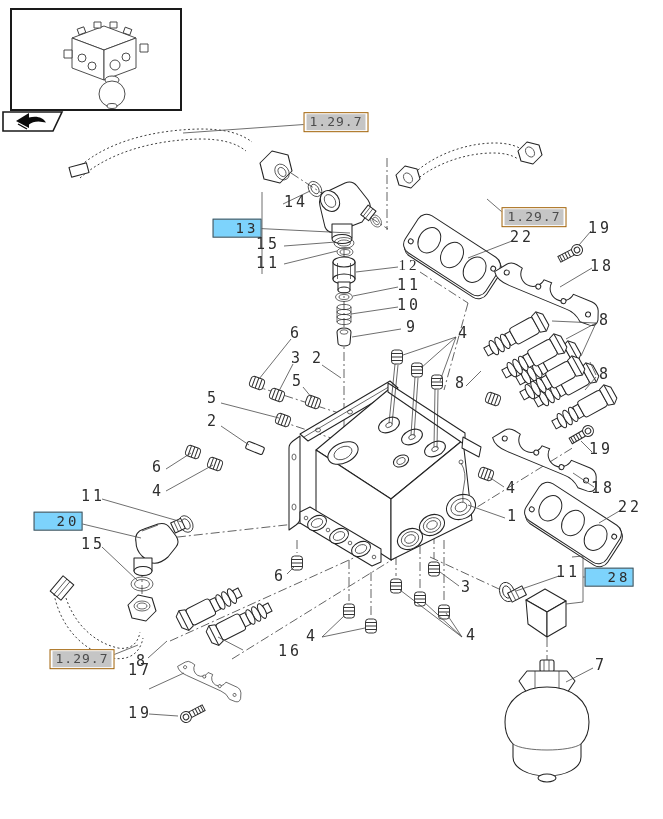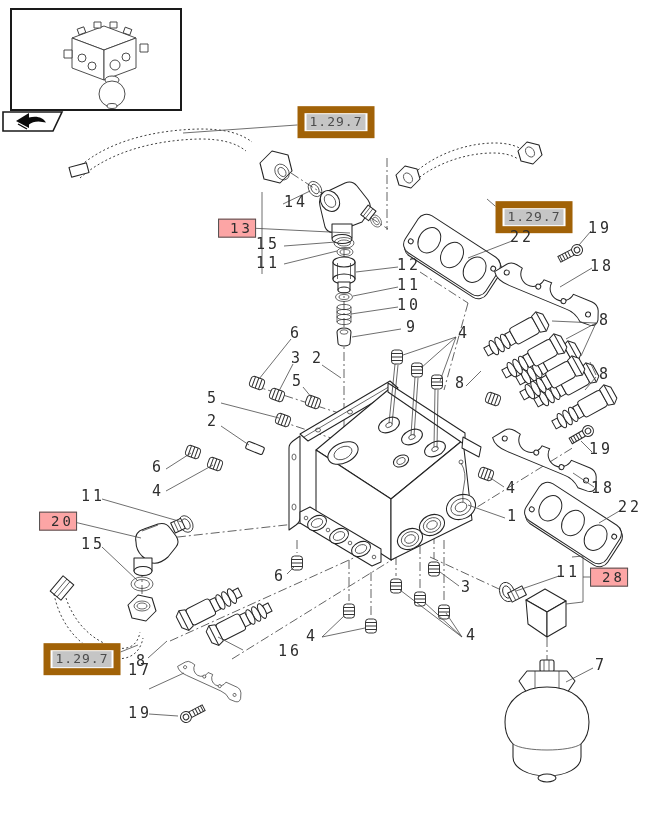--- a/index.html
+++ b/index.html
@@ -13,22 +13,22 @@
   .dd{fill:none;stroke:#3c3c3c;stroke-width:0.8;stroke-dasharray:9 3 2 3;}
   .dot{fill:none;stroke:#2a2a2a;stroke-width:0.9;stroke-dasharray:2 2.4;}
   .blk{fill:#0a0a0a;stroke:none;}
   
   .inset{position:absolute;left:10px;top:8px;width:172px;height:103px;border:2px solid #1a1a1a;
          background:#fff;box-sizing:border-box;z-index:3;}
   
   #labels-layer{position:absolute;left:0;top:0;width:663px;height:819px;z-index:5;pointer-events:none;}
   .callout{position:absolute;transform:translate(-50%,-50%);font-size:15px;letter-spacing:3px;
            color:#2e2e2e;white-space:nowrap;line-height:1.05;pointer-events:auto;}
-  .callout.boxed{border:1px solid #4e4e4e;background:#fca5a5;padding:1px 2px 1px 11px;font-size:14px;}
-  .callout.ref{border:7px solid #a16207;background:#fff;padding:1px 2px;font-size:13px;letter-spacing:1px;}
+  .callout.boxed{border:1px solid #4e4e4e;background:#7dd3fc;padding:1px 2px 1px 22px;font-size:14px;}
+  .callout.ref{border:1px solid #a16207;background:#fff;padding:1px 2px;font-size:13px;letter-spacing:1px;}
   .callout.ref .inner{display:block;background:#c5c5c5;color:#4c4c4c;padding:1px 3px;}
 </style>
 </head>
 <body>
 
 <div class="page">
 
   <div class="inset">
     <svg width="168" height="99" viewBox="0 0 168 99">
       <g fill="#fff" stroke="#3a3a3a" stroke-width="0.9" stroke-linejoin="round">
@@ -405,21 +405,21 @@
       </div>
       <div class="callout ref" style="left: 82px; top: 659px;">
         <span class="inner">1.29.7</span>
       </div>
       <div class="callout boxed" style="left: 237px; top: 228px;">13</div>
       <div class="callout boxed" style="left: 58px; top: 521px;">20</div>
       <div class="callout boxed" style="left: 609px; top: 577px;">28</div>
       <div class="callout " style="left: 273px; top: 203px; padding-left: 46px;">14</div>
       <div class="callout " style="left: 268px; top: 245px;">15</div>
       <div class="callout " style="left: 268px; top: 264px;">11</div>
-      <div class="callout " style="left: 409px; top: 266px;">12</div>
+      <div class="callout " style="left: 409px; top: 266px; font-family: Liberation Serif, serif;">12</div>
       <div class="callout " style="left: 409px; top: 286px;">11</div>
       <div class="callout " style="left: 409px; top: 306px;">10</div>
       <div class="callout " style="left: 412px; top: 328px;">9</div>
       <div class="callout " style="left: 522px; top: 238px;">22</div>
       <div class="callout " style="left: 600px; top: 229px;">19</div>
       <div class="callout " style="left: 602px; top: 267px;">18</div>
       <div class="callout " style="left: 605px; top: 321px;">8</div>
       <div class="callout " style="left: 605px; top: 375px;">8</div>
       <div class="callout " style="left: 464px; top: 334px;">4</div>
       <div class="callout " style="left: 461px; top: 384px;">8</div>

